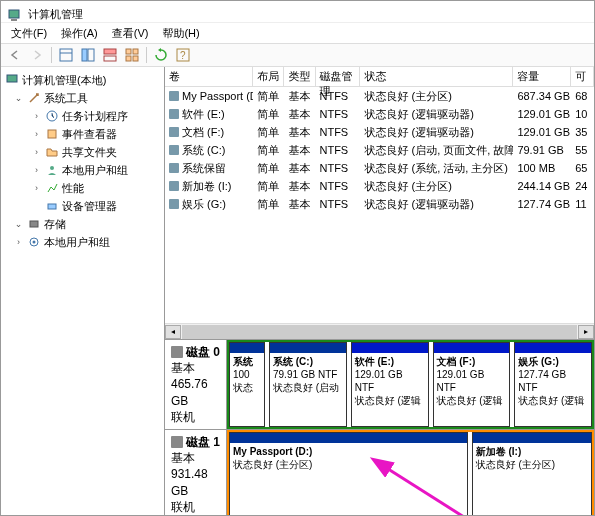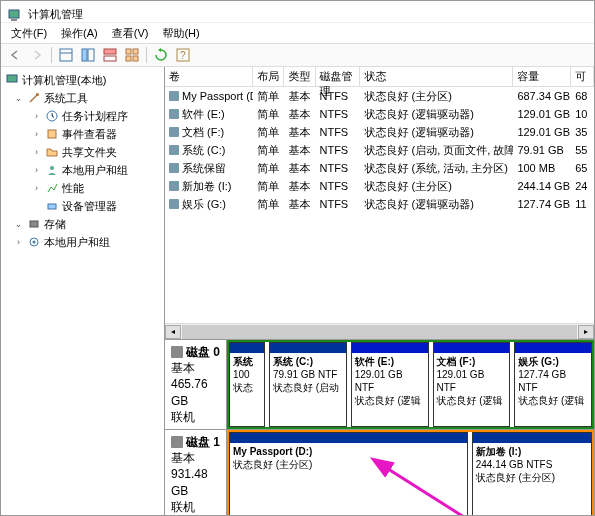--- a/index.html
+++ b/index.html
@@ -399,21 +399,20 @@
             <div class="pbar" style="background:#003399"></div>
             <div class="pbody">
                   <div class="pname">My Passport (D:)</div>
                   <div>状态良好 (主分区)</div>
                 </div>
           </div>
           <div class="part" style="flex:1">
             <div class="pbar" style="background:#003399"></div>
             <div class="pbody">
                   <div class="pname">新加卷 (I:)</div>
-                  <div>244.14 GB NTFS</div>
                   <div>状态良好 (主分区)</div>
                 </div>
           </div>
         </div>
       </div>
 
       <div class="disk-row" style="min-height:32px">
         <div class="disk-label" style="width:100%">
         </div>
       </div>

